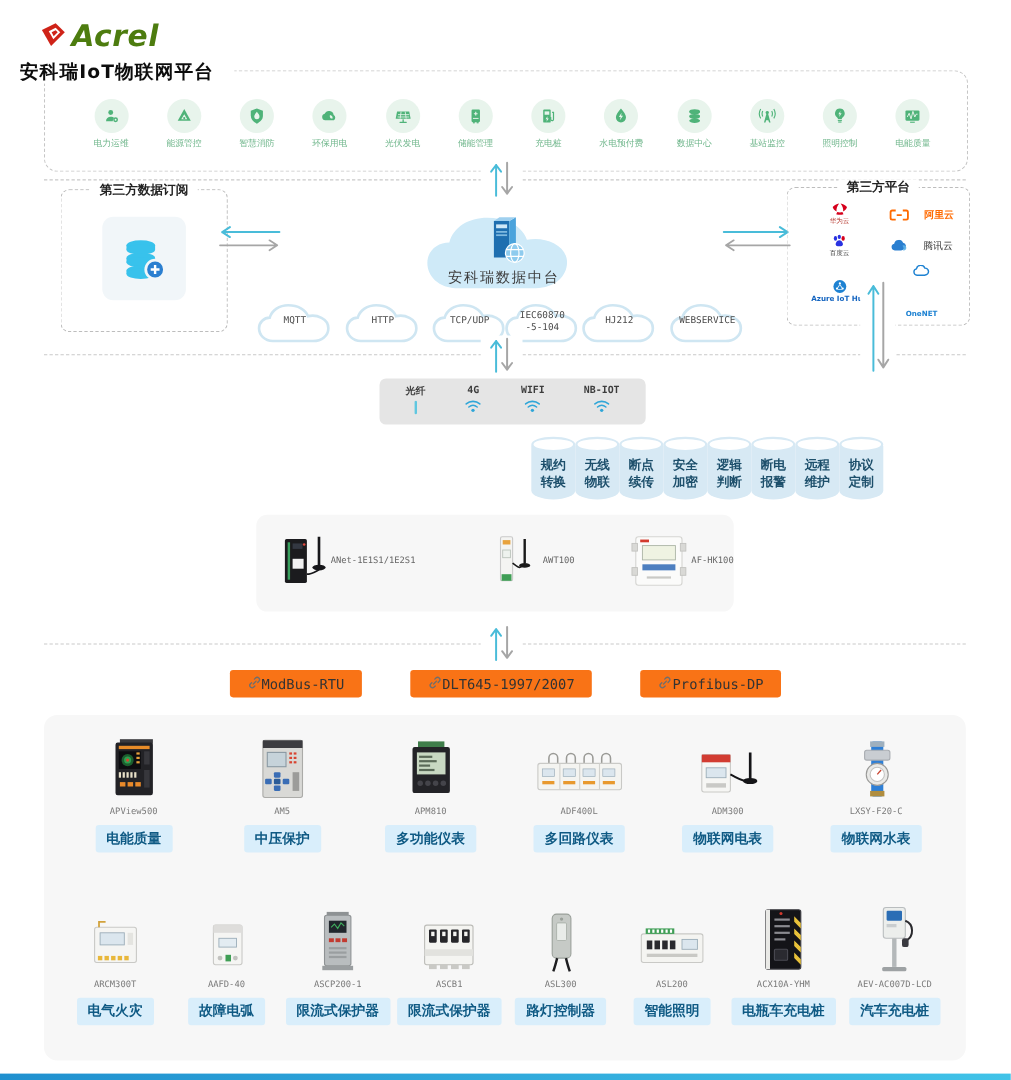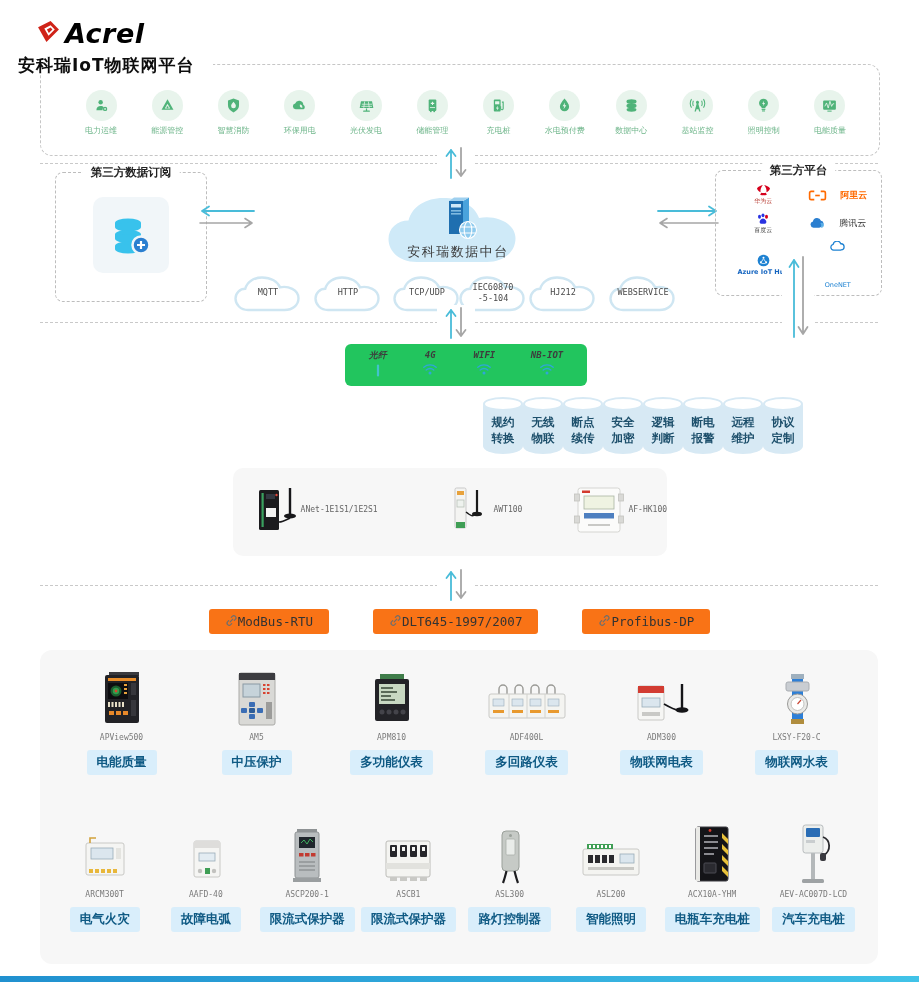--- a/index.html
+++ b/index.html
@@ -2,21 +2,21 @@
 <html><head>
 <meta charset="utf-8">
 <style>
   html,body{margin:0;padding:0;background:#fff;}
   #stage{position:relative;width:919px;height:982px;background:#fff;overflow:hidden;
          font-family:"DejaVu Sans","Liberation Sans",sans-serif;color:#222;}
   .abs{position:absolute;}
 
   
   .logo{left:36px;top:18px;display:flex;align-items:center;gap:4px;}
-  .logo-text{font-size:27px;font-weight:bold;font-style:italic;color:#000000;letter-spacing:.5px;}
+  .logo-text{font-size:27px;font-weight:bold;font-style:italic;color:#4d7c0f;letter-spacing:.5px;}
 
   
   .top-box{left:40px;top:64px;width:838px;height:90px;border:1px dashed #c6c6c6;border-radius:12px;}
   .main-title{left:0;right:0;top:54px;text-align:left;z-index:3;}
   .main-title span{background:#fff;padding:0 18px;font-size:17px;font-weight:bold;color:#0d0d0d;letter-spacing:1px;}
   .apps{left:78px;right:66px;top:90px;display:flex;justify-content:space-between;z-index:2;}
   .app{width:46px;display:flex;flex-direction:column;align-items:center;}
   .app-circle{width:31px;height:31px;border-radius:50%;background:#e8f4ec;display:flex;align-items:center;justify-content:center;}
   .app-circle svg{width:17px;height:17px;}
   .app-label{margin-top:4px;font-size:8px;color:#6fb68b;white-space:nowrap;}
@@ -50,35 +50,35 @@
   .vendors{display:grid;grid-template-columns:1fr 1fr;padding:13px 8px 0 12px;row-gap:6px;column-gap:4px;}
   .vendor{display:flex;align-items:center;justify-content:center;}
   .v-col{flex-direction:column;gap:1px;}
   .v-row{flex-direction:row;gap:13px;}
   .vendor svg{display:block;}
   .vl-huawei{font-size:6px;color:#b4342a;}
   .vl-aliyun{font-size:9px;color:#ff6a00;font-weight:bold;}
   .vl-baidu{font-size:6px;color:#444;}
   .vl-tencent{font-size:9px;color:#333;}
   .vl-azure{font-size:6.5px;color:#1565c0;font-weight:bold;white-space:nowrap;}
-  .vl-onenet{font-size:6.5px;color:#1e82d2;font-weight:normal;margin-top:28px;}
+  .vl-onenet{font-size:6.5px;color:#1e82d2;font-weight:bold;margin-top:28px;}
 
   
   .varrows{left:782px;top:254px;background:#fff;padding:0 4px;z-index:4;display:flex;}
 
   
   .pclouds{left:0;top:271px;width:919px;height:46px;}
   .pcloud{position:absolute;width:72px;height:46px;top:0;}
   .pc-text{position:absolute;left:0;right:0;top:2px;bottom:5px;display:flex;flex-direction:column;
            align-items:center;justify-content:center;font-family:"DejaVu Sans Mono","Liberation Mono",monospace;
            font-size:8.5px;color:#4a4a4a;line-height:1.25;white-space:nowrap;}
 
   
-  .links-bar{left:345px;top:344px;width:230px;height:42px;background:#22c55e;border-radius:6px;
-             display:flex;align-items:center;justify-content:space-around;padding:0 6px;font-style:italic;}
+  .links-bar{left:345px;top:344px;width:230px;height:42px;background:#e5e5e5;border-radius:6px;
+             display:flex;align-items:center;justify-content:space-around;padding:0 6px;}
   .link-item{display:flex;flex-direction:column;align-items:center;gap:1px;}
   .link-label{font-family:"DejaVu Sans Mono","Liberation Mono",monospace;font-size:9px;font-weight:bold;color:#3d3d3d;}
 
   
   .cyls{left:77px;top:398px;width:726px;display:flex;justify-content:flex-end;}
   .cyl{position:relative;width:40px;height:56px;background:#d7e9f4;border-radius:20px/8px;}
   .cyl::before{content:'';position:absolute;top:-1px;left:0;right:0;height:14px;background:#fff;
                border:2px solid #d7e9f4;border-radius:50%;box-sizing:border-box;}
   .cyl-text{position:absolute;left:-6px;right:-6px;top:16px;text-align:center;font-size:11.5px;
             font-weight:bold;color:#1d4f6b;line-height:1.4;}

